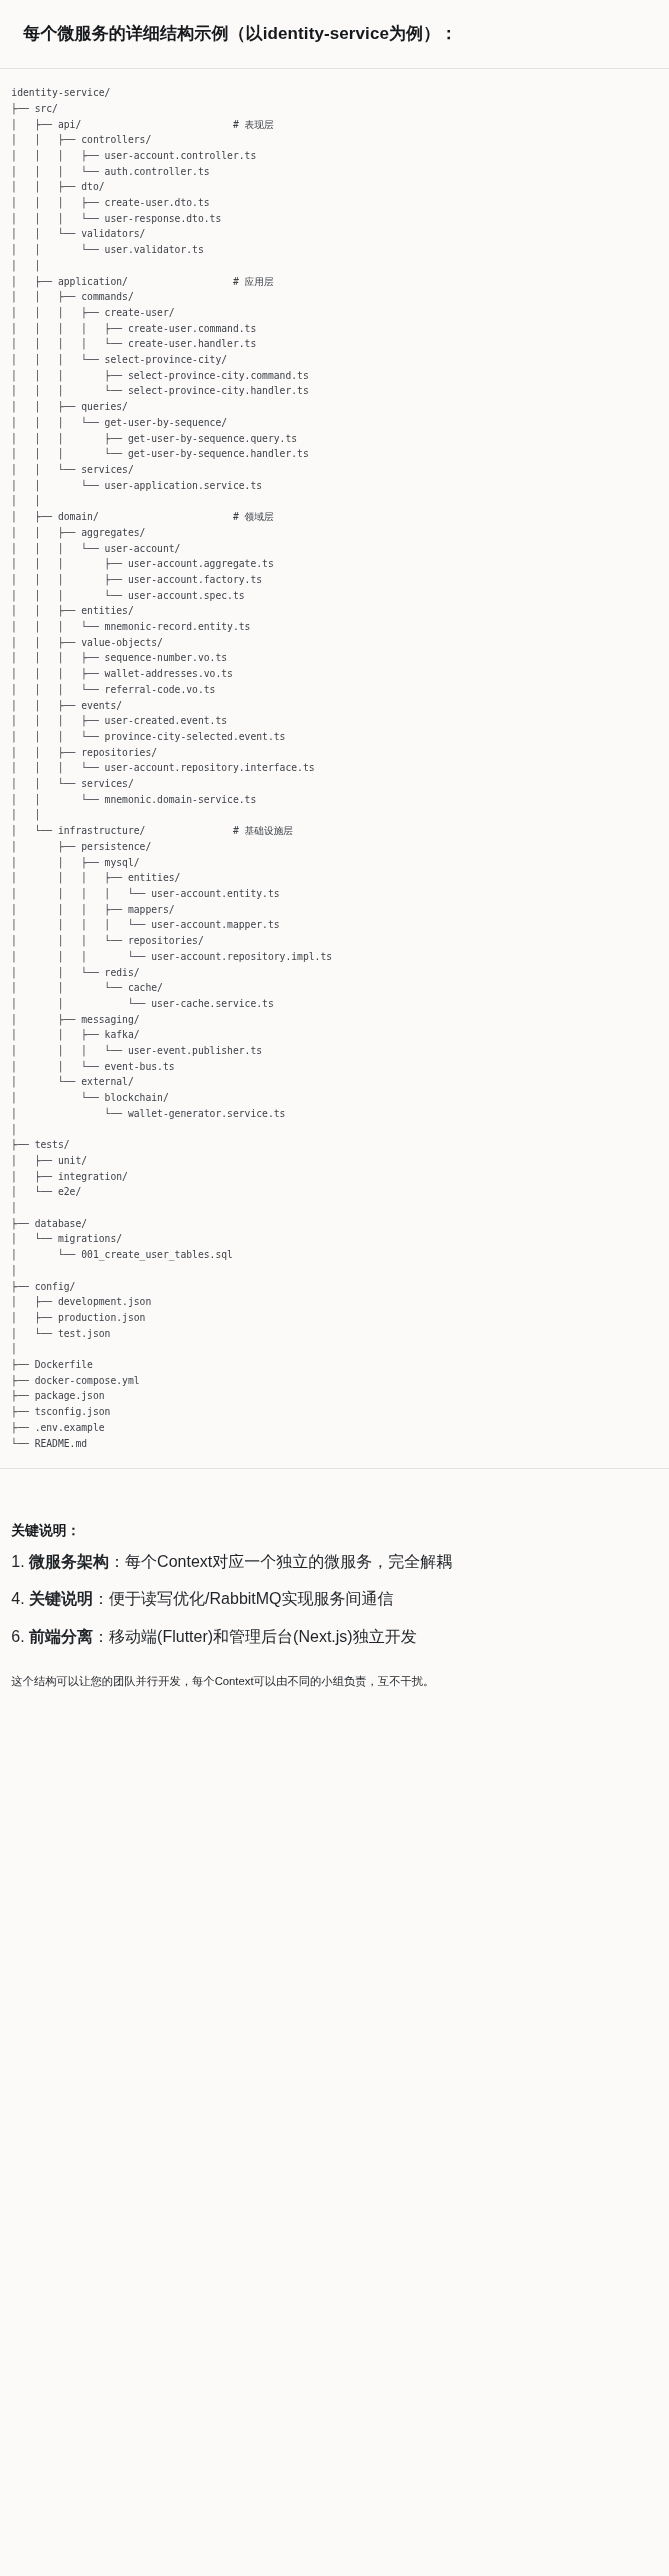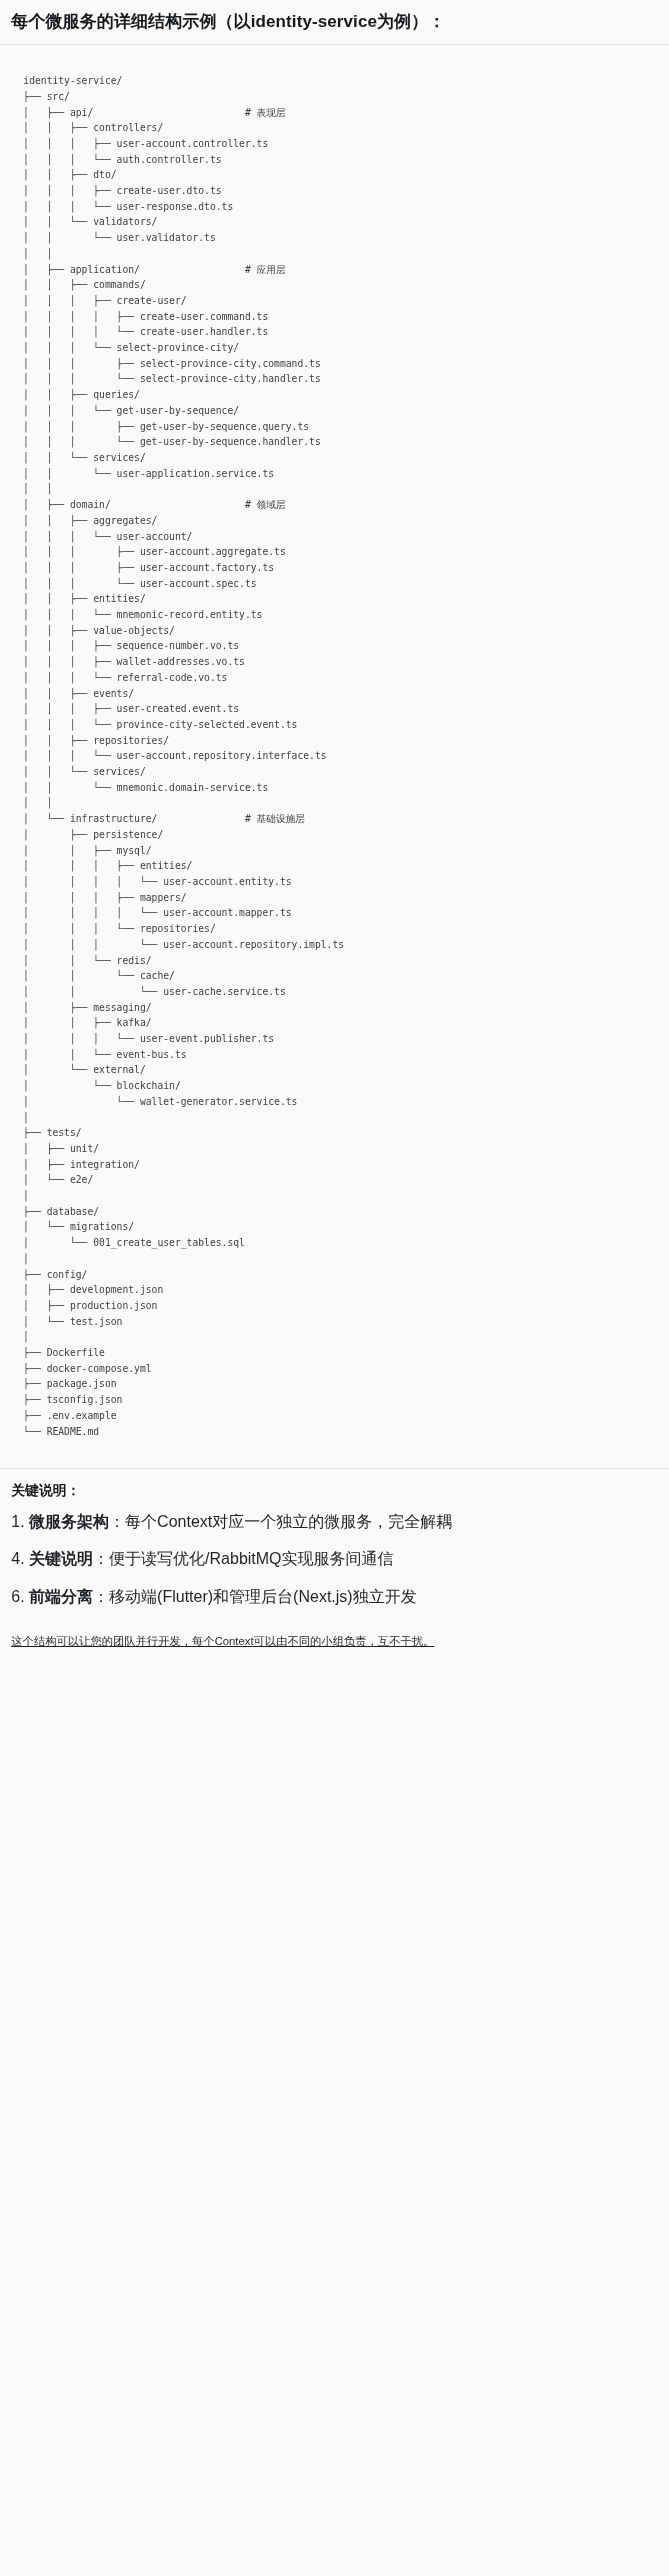--- a/index.html
+++ b/index.html
@@ -19,48 +19,49 @@
   }
 
   
   .doc-heading{
     font-size:17px;
     font-weight:bold;
     line-height:1.35;
     letter-spacing:0.1px;
     color:#15181c;
     padding:11.3px 11.3px 10px 11.3px;
-    margin:0;
+    margin:12px;
   }
   .hr{
     height:0.6px;
     background:#e4e2dd;
     border:0;
     margin:0;
     width:100%;
   }
 
   
   .codeblock{
     font-family:"DejaVu Sans Mono","Liberation Mono",monospace;
     font-size:9.7px;
     line-height:15.7px;
     color:#3c4149;
     background:#fbfaf8;
     padding:16.3px 0 16.3px 11.3px;
-    margin:12px;
+    margin:0;
     white-space:pre;
     overflow:hidden;
     tab-size:2;
   }
   .codeblock .cmt{ color:#3c4149; }
 
   
   .notes{
     padding:12.5px 11.3px 6.3px 11.3px;
+    margin-top:40px;
   }
   .notes-title{
     font-size:13.8px;
     font-weight:bold;
     color:#15181c;
     margin:0 0 10px 0;
     line-height:1.4;
   }
   .note-item{
     font-size:16px;
@@ -69,21 +70,20 @@
     margin:0 0 12.5px 0;
   }
   .note-item .num{ font-weight:normal; }
   .note-item .term{ font-weight:bold; }
   .closing{
     font-size:11.3px;
     line-height:1.6;
     color:#1f2328;
     padding:3.8px 11.3px 12.5px 11.3px;
     margin:0;
-    text-decoration:underline;
   }
 </style>
 </head>
 <body>
 
 <div class="page">
 
   <h2 class="doc-heading">每个微服务的详细结构示例（以identity-service为例）：</h2>
 
   <div class="hr"></div>

